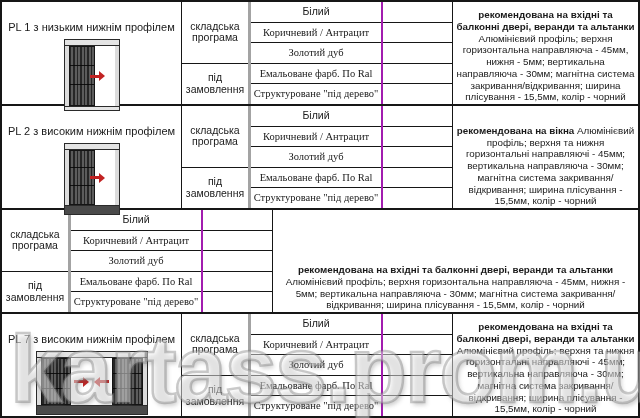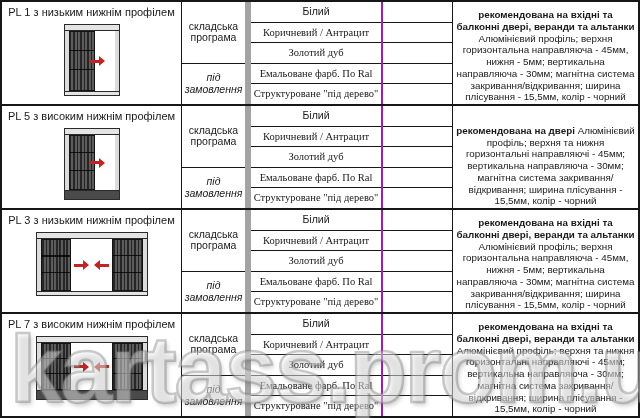--- a/index.html
+++ b/index.html
@@ -9,32 +9,32 @@
   }
   .table {
     position:absolute; inset:0; border:2px solid #161616;
     display:flex; flex-direction:column; background:#fff;
   }
   .block { flex:1; display:flex; min-height:0; }
   .block + .block { border-top:2px solid #161616; }
 
   .cell { box-sizing:border-box; }
   .c1 { width:180px; border-right:1px solid #161616; position:relative; }
-  .c2 { width:69px;  border-right:6px solid #a3a3a3; display:flex; flex-direction:column; }
+  .c2 { width:69px;  border-right:3px solid #a3a3a3; display:flex; flex-direction:column; }
   .c3 { width:132px; border-right:2px solid #a21caf; display:flex; flex-direction:column; }
   .c4 { width:70px;  border-right:1px solid #161616; display:flex; flex-direction:column; }
   .c5 { flex:1; display:flex; align-items:flex-end; justify-content:center;
         text-align:center; padding:1px 3px;margin-top:44px; }
 
-  .title { text-align:center; font-size:11px; padding-top:4px; white-space:nowrap; }
+  .title { text-align:center; font-size:11px; padding-top:19px; white-space:nowrap; }
 
   .subcell { display:flex; align-items:center; justify-content:center;
              text-align:center; font-size:10.5px; line-height:1.1; padding:0 2px; }
   .c2 .stock { flex:3; border-bottom:1px solid #161616; }
-  .c2 .order { flex:2;font-style:italic; }
+  .c2 .order { flex:2; }
   .c3 .subcell, .c4 .subcell { flex:1; }
   .c3 .subcell + .subcell, .c4 .subcell + .subcell { border-top:1px solid #161616;font-family:Liberation Serif, serif; }
 
   .desc { font-size:9.8px; line-height:1.2; }
   .desc b { font-weight:bold; }
 
   
   .door { margin:6px auto 0; border:1.5px solid #2a2a2a; background:#f2f2f2;
           display:flex; flex-direction:column; }
   .door.single { width:54px; height:70px; }
@@ -116,21 +116,21 @@
       <div class="cell c5">
         <div class="desc">
           <b>рекомендована на вхідні та балконні двері, веранди та альтанки</b>
           <span>Алюмінієвий профіль; верхня горизонтальна направляюча - 45мм, нижня - 5мм; вертикальна направляюча - 30мм; магнітна система закривання/відкривання; ширина плісування - 15,5мм, колір - чорний</span>
         </div>
       </div>
     </div>
 
     <div class="block">
       <div class="cell c1">
-        <div class="title">PL 5 з високим нижнім профілем</div>
+        <div class="title">PL 2 з високим нижнім профілем</div>
         <div class="door single high">
           <div class="rail-top"></div>
           <div class="door-body">
             <div class="pleat"></div>
             <div class="open">
               <span class="arrow"></span>
             </div>
           </div>
           <div class="rail-bottom"></div>
         </div>
@@ -148,42 +148,27 @@
       </div>
       <div class="cell c4">
         <div class="subcell"></div>
         <div class="subcell"></div>
         <div class="subcell"></div>
         <div class="subcell"></div>
         <div class="subcell"></div>
       </div>
       <div class="cell c5">
         <div class="desc">
-          <b>рекомендована на двері</b>
+          <b>рекомендована на вікна</b>
           <span>Алюмінієвий профіль; верхня та нижня горизонтальні направляючі - 45мм; вертикальна направляюча - 30мм; магнітна система закривання/відкривання; ширина плісування - 15,5мм, колір - чорний</span>
         </div>
       </div>
     </div>
 
     <div class="block">
-      <div class="cell c1">
-        <div class="title">PL 3 з низьким нижнім профілем</div>
-        <div class="door double low">
-          <div class="rail-top"></div>
-          <div class="door-body">
-            <div class="pleat"></div>
-            <div class="open">
-              <span class="arrow"></span>
-              <span class="arrow left"></span>
-            </div>
-            <div class="pleat"></div>
-          </div>
-          <div class="rail-bottom"></div>
-        </div>
-      </div>
       <div class="cell c2">
         <div class="subcell stock">складська програма</div>
         <div class="subcell order">під замовлення</div>
       </div>
       <div class="cell c3">
         <div class="subcell">Білий</div>
         <div class="subcell">Коричневий / Антрацит</div>
         <div class="subcell">Золотий дуб</div>
         <div class="subcell">Емальоване фарб. По Ral</div>
         <div class="subcell">Структуроване "під дерево"</div>

